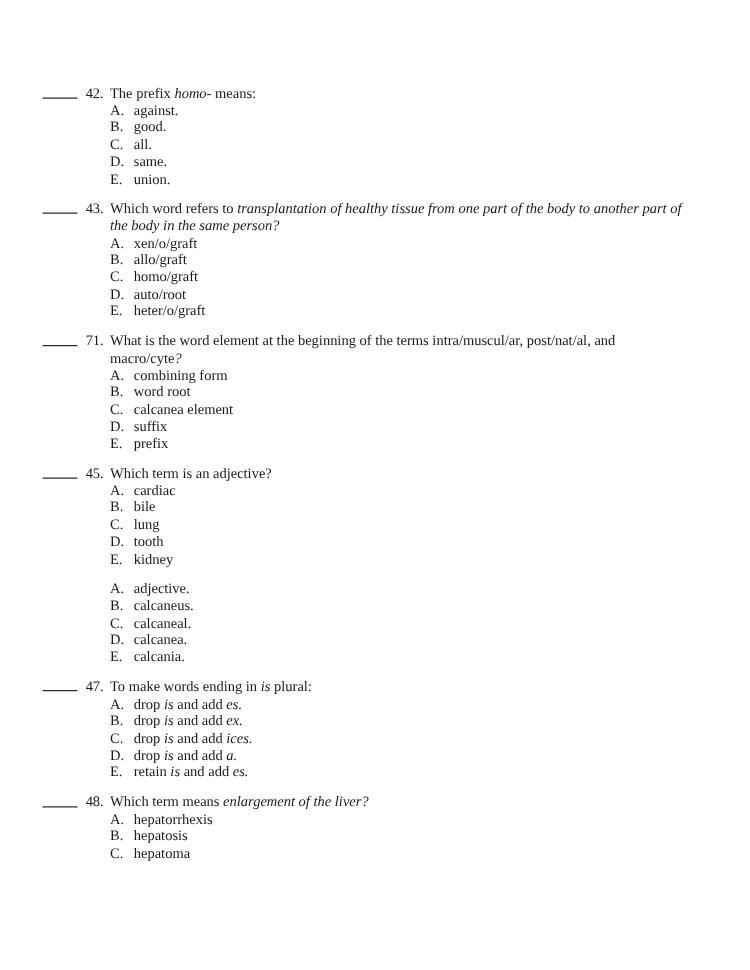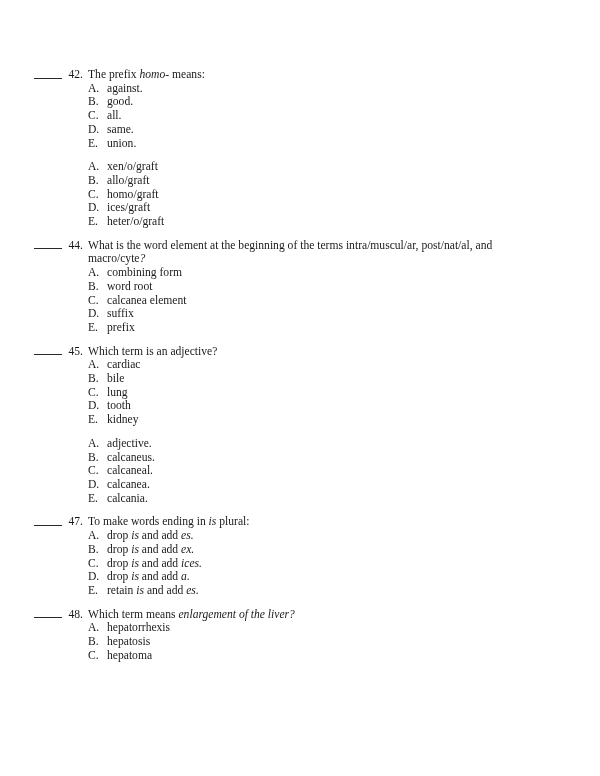--- a/index.html
+++ b/index.html
@@ -93,30 +93,31 @@
         <div class="q-head"><span class="answer-blank"></span><span class="q-number">42.</span><span class="q-text">The prefix <i>homo-</i> means:</span></div>
         <ul class="options">
           <li class="option"><span class="opt-letter">A.</span><span class="opt-text">against.</span></li>
           <li class="option"><span class="opt-letter">B.</span><span class="opt-text">good.</span></li>
           <li class="option"><span class="opt-letter">C.</span><span class="opt-text">all.</span></li>
           <li class="option"><span class="opt-letter">D.</span><span class="opt-text">same.</span></li>
           <li class="option"><span class="opt-letter">E.</span><span class="opt-text">union.</span></li>
         </ul>
       </div>
       <div class="question-block">
+        <div class="q-head"><span class="answer-blank"></span><span class="q-number">43.</span><span class="q-text">Which word refers to <i>transplantation of healthy tissue from one part of the body to another part of the body in the same person?</i></span></div>
         <ul class="options">
           <li class="option"><span class="opt-letter">A.</span><span class="opt-text">xen/o/graft</span></li>
           <li class="option"><span class="opt-letter">B.</span><span class="opt-text">allo/graft</span></li>
           <li class="option"><span class="opt-letter">C.</span><span class="opt-text">homo/graft</span></li>
-          <li class="option"><span class="opt-letter">D.</span><span class="opt-text">ices/graft</span></li>
+          <li class="option"><span class="opt-letter">D.</span><span class="opt-text">auto/root</span></li>
           <li class="option"><span class="opt-letter">E.</span><span class="opt-text">heter/o/graft</span></li>
         </ul>
       </div>
       <div class="question-block">
-        <div class="q-head"><span class="answer-blank"></span><span class="q-number">44.</span><span class="q-text">What is the word element at the beginning of the terms intra/muscul/ar, post/nat/al, and macro/cyte<i>?</i></span></div>
+        <div class="q-head"><span class="answer-blank"></span><span class="q-number">71.</span><span class="q-text">What is the word element at the beginning of the terms intra/muscul/ar, post/nat/al, and macro/cyte<i>?</i></span></div>
         <ul class="options">
           <li class="option"><span class="opt-letter">A.</span><span class="opt-text">combining form</span></li>
           <li class="option"><span class="opt-letter">B.</span><span class="opt-text">word root</span></li>
           <li class="option"><span class="opt-letter">C.</span><span class="opt-text">calcanea element</span></li>
           <li class="option"><span class="opt-letter">D.</span><span class="opt-text">suffix</span></li>
           <li class="option"><span class="opt-letter">E.</span><span class="opt-text">prefix</span></li>
         </ul>
       </div>
       <div class="question-block">
         <div class="q-head"><span class="answer-blank"></span><span class="q-number">45.</span><span class="q-text">Which term is an adjective?</span></div>

